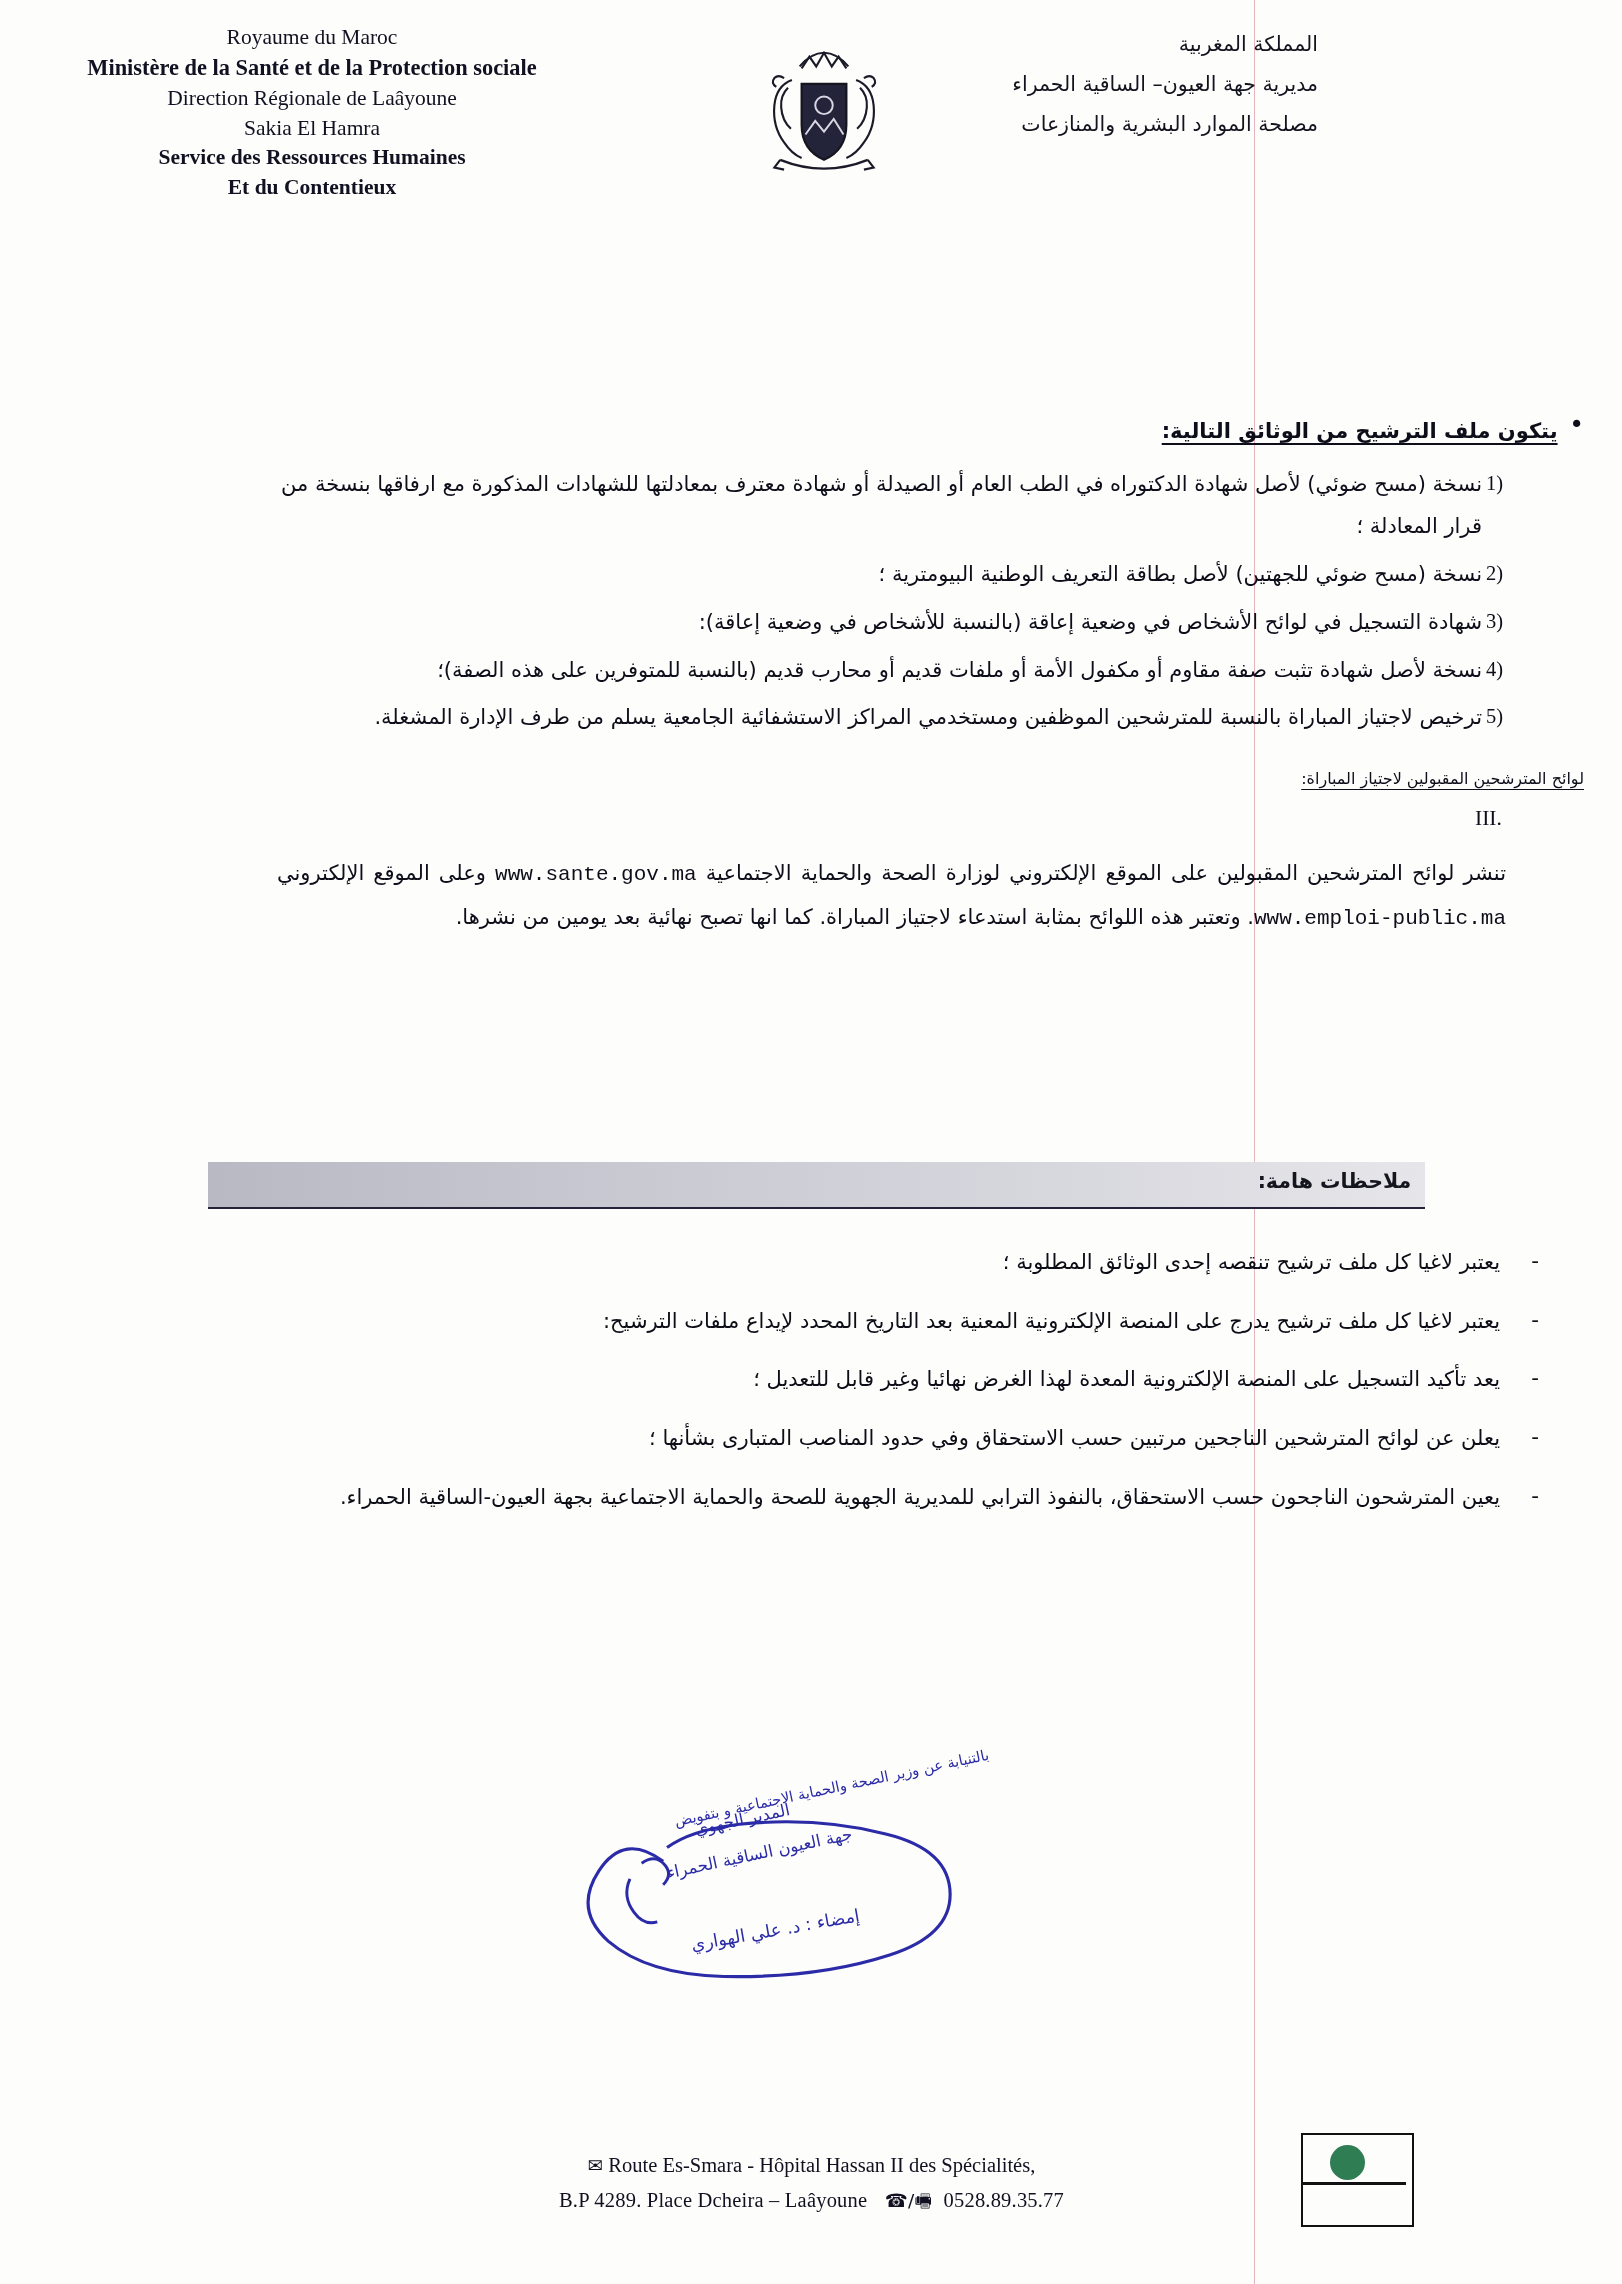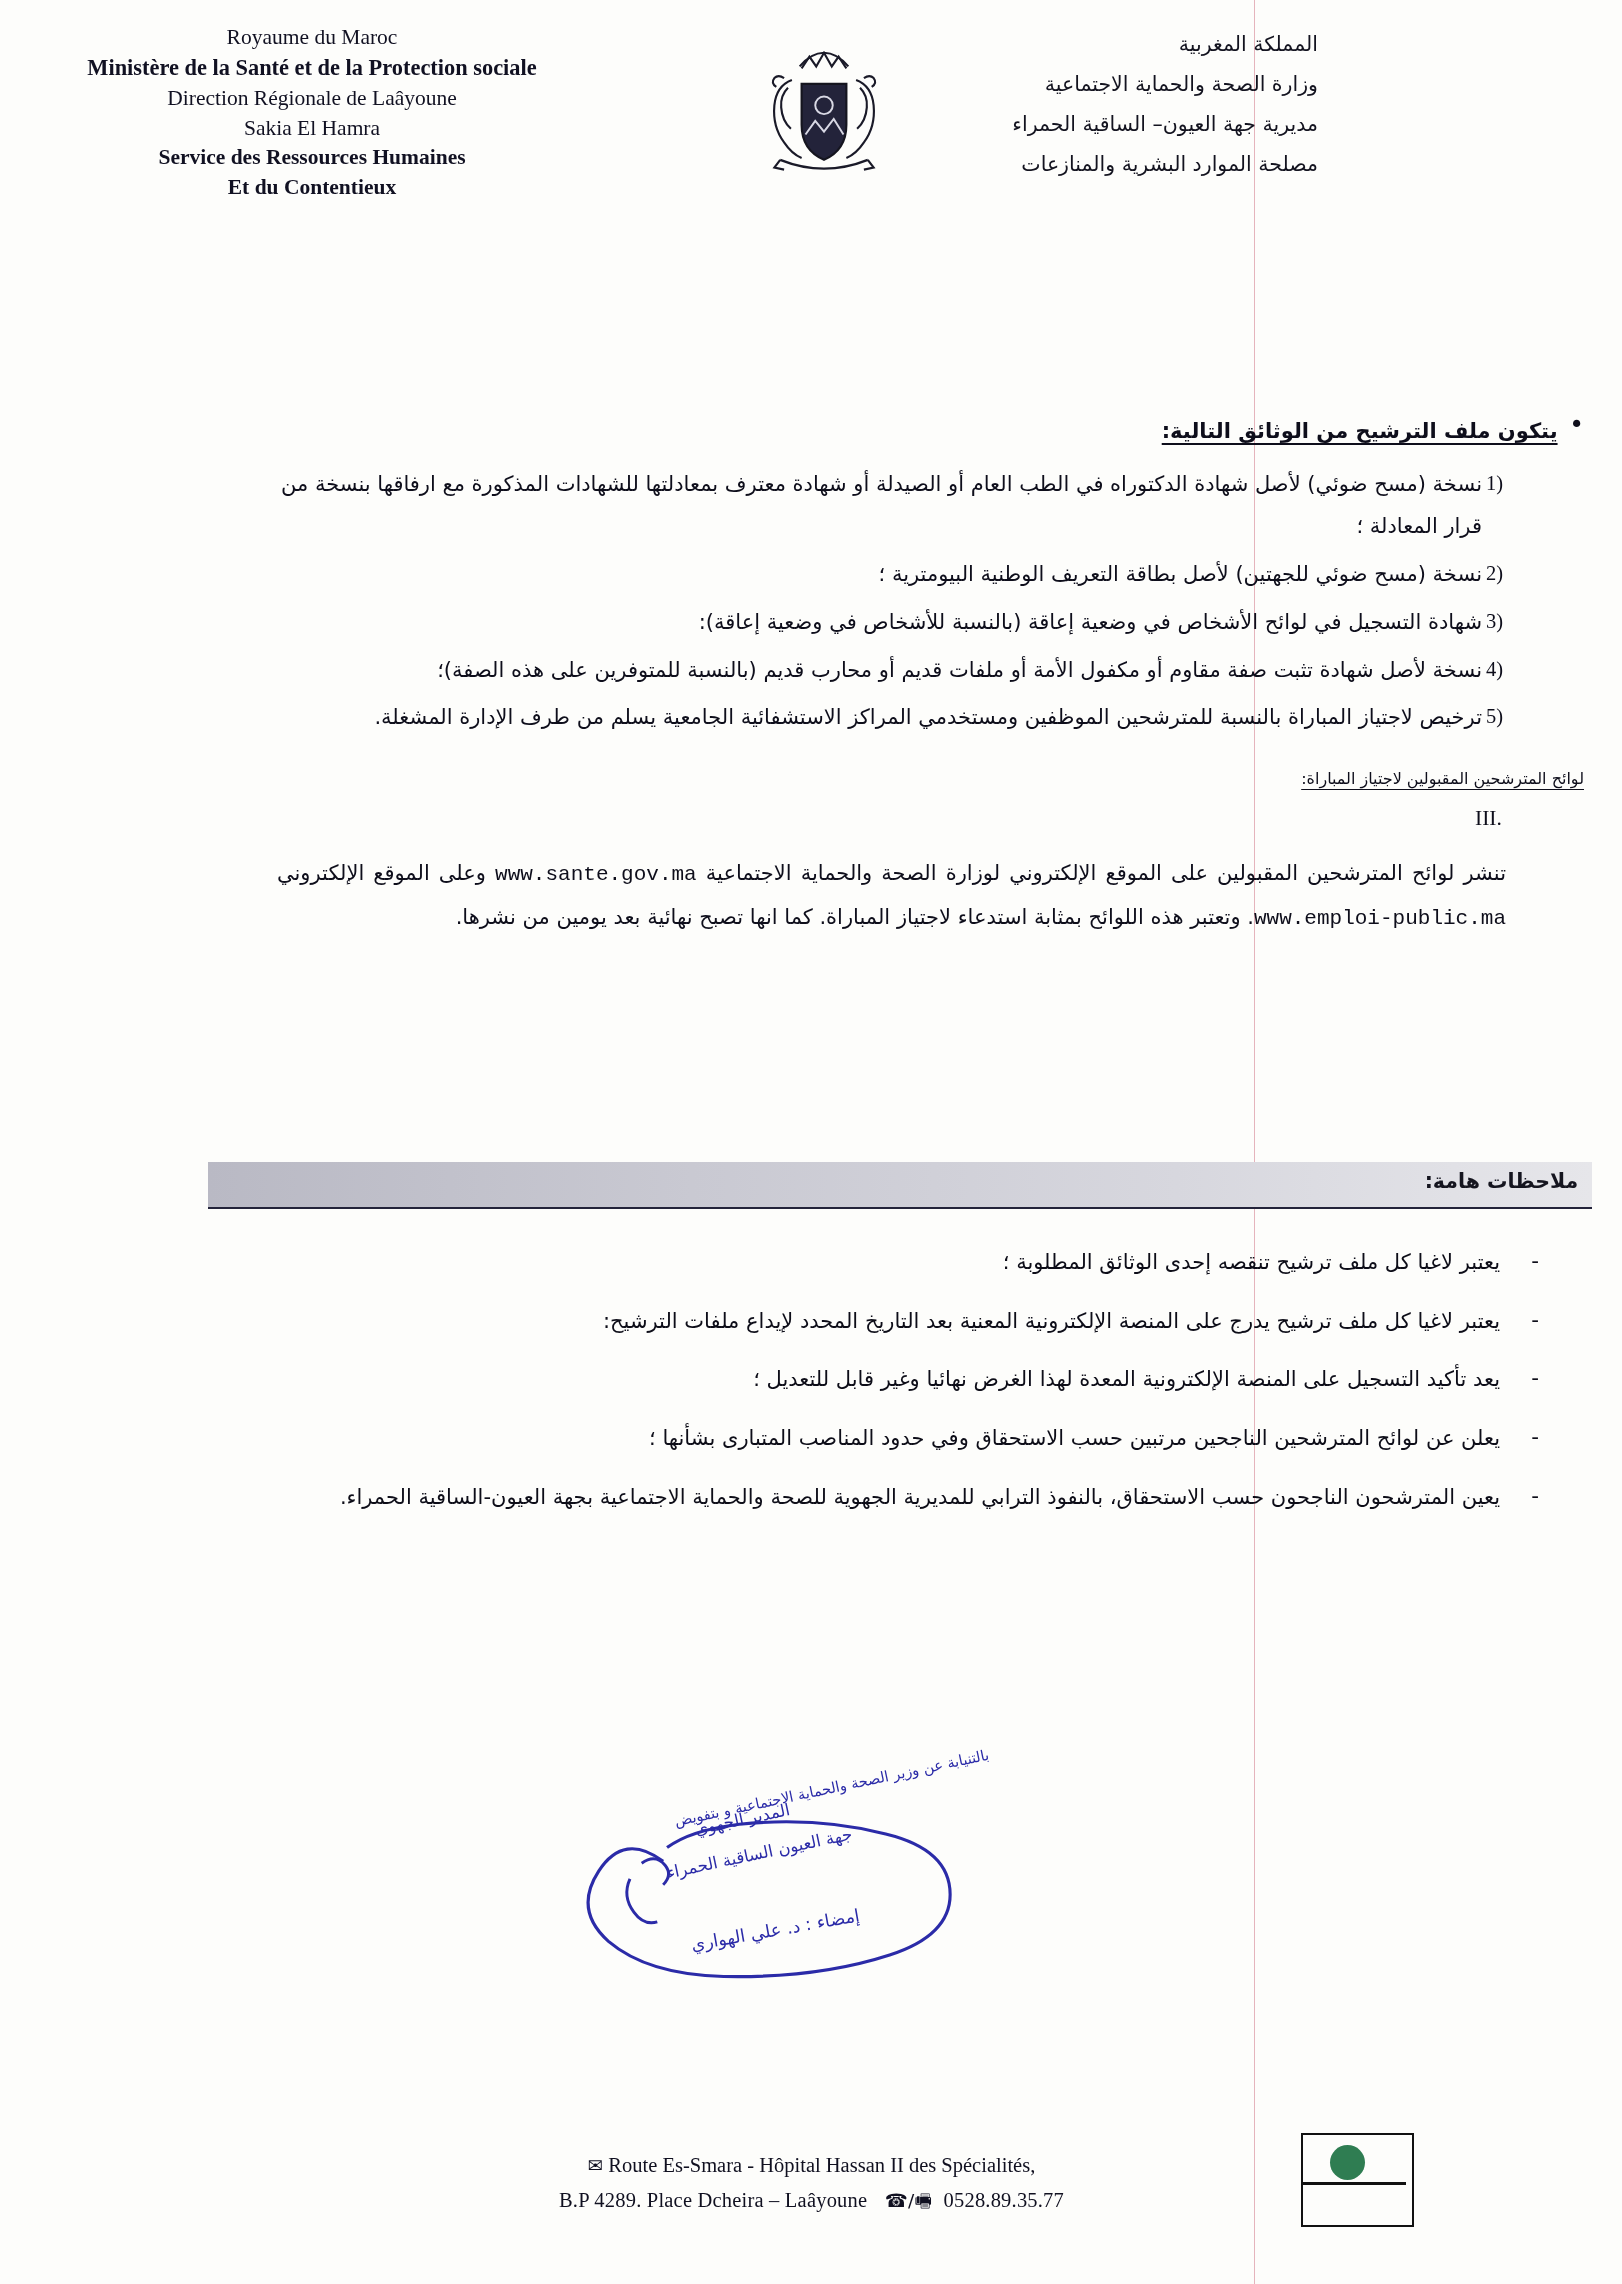--- a/index.html
+++ b/index.html
@@ -146,21 +146,21 @@
     line-height: 2.05;
     text-align: justify;
     text-justify: inter-word;
   }
   .latin { font-family: Liberation Mono, monospace; direction: ltr; unicode-bidi: embed; }
   
   .notes-banner {
     position: absolute;
     top: 1162px;
     left: 208px;
-    width: 1384px;
+    width: 1217px;
     height: 45px;
     background: linear-gradient(90deg, #b9b9c4 0%, #c9c9d2 35%, #d7d7de 70%, #e6e6ea 100%);
     border-bottom: 2.9px solid #23233a;
   }
   .notes-banner .label {
     position: absolute;
     right: 13.7px;
     top: 6.8px;
     direction: rtl;
     font-family: "DejaVu Sans", sans-serif;
@@ -296,21 +296,20 @@
 
           <path d="M40 118 q45 18 90 0" stroke-width="2.4"></path>
           <path d="M40 118 l-6 8 l10 2"></path>
           <path d="M130 118 l6 8 l-10 2"></path>
         </g>
       </svg>
     </div>
 
     <div class="header-right">
       <div>المملكة المغربية</div>
-      <div>وزارة الصحة والحماية الاجتماعية</div>
       <div>مديرية جهة العيون– الساقية الحمراء</div>
       <div>مصلحة الموارد البشرية والمنازعات</div>
     </div>
   </div>
 
   <div class="body-rtl">
 
     <div class="bullet-head">
       <span class="bullet-dot">•</span>
       <span class="ul-bold">يتكون ملف الترشيح من الوثائق التالية:</span>

